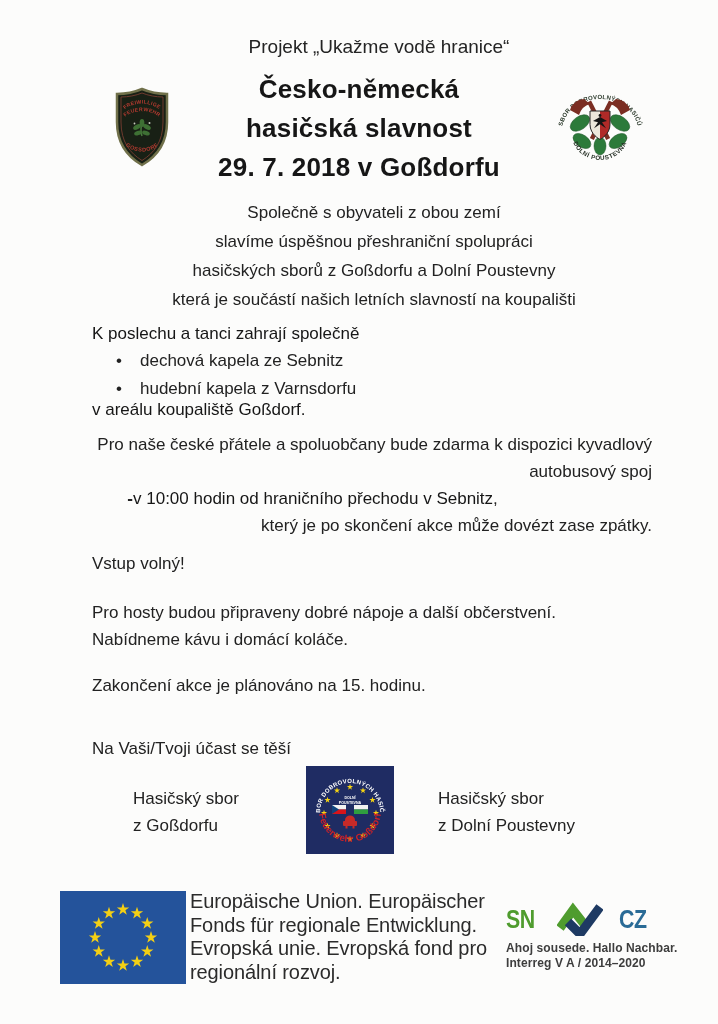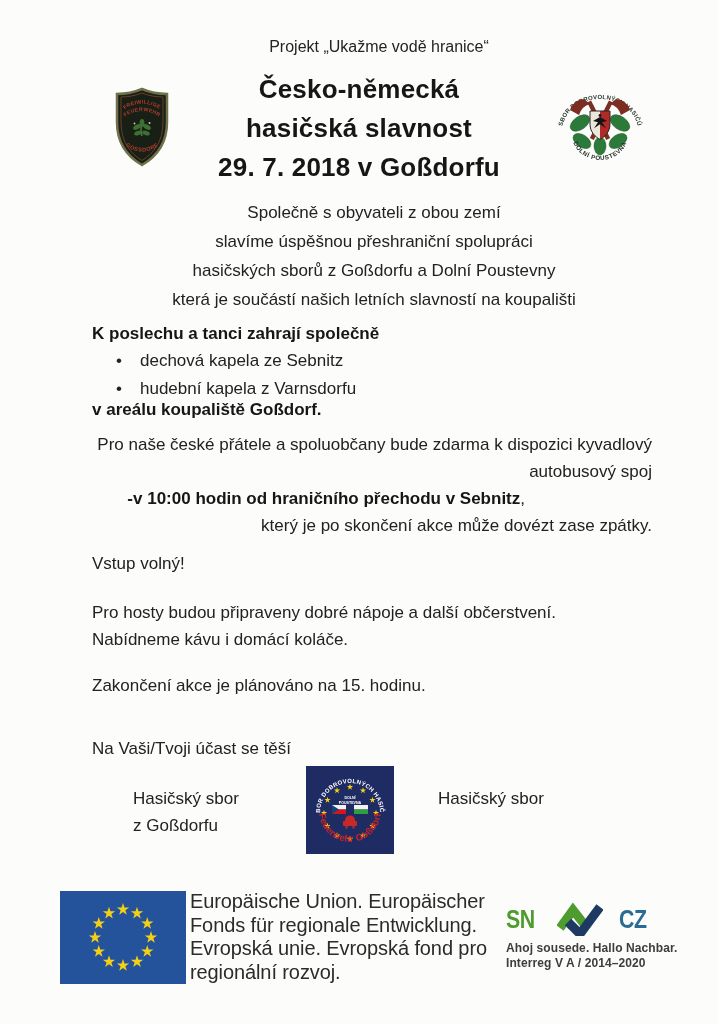--- a/index.html
+++ b/index.html
@@ -6,30 +6,30 @@
   html,body { background:#ffffff; }
   .page {
     position:relative; width:718px; height:1024px;
     background:#fcfcfb; overflow:hidden;
     font-family:"Liberation Sans", sans-serif;
     color:#1e1e1e;
   }
   .abs { position:absolute; }
 
   .project-line { top:33px; left:0; width:718px; text-align:center;
-    font-size:16px; line-height:28px; color:#242424;padding-left:40px; }
+    font-size:19px; line-height:28px; color:#242424;padding-left:40px; }
 
   .title-block { top:70px; left:0; width:718px; text-align:center;
     font-size:26px; font-weight:bold; line-height:39px; color:#161616; letter-spacing:0.2px; }
 
   .intro-block { top:198px; left:0; width:700px; text-align:center;
     font-size:17px; line-height:29px; color:#222;padding-left:48px; }
 
   .body-text { font-size:17px; line-height:27px; color:#222; }
-  .bold { font-weight:bold; color:#161616; }
+  .bold { font-weight:normal; color:#161616; }
 
   .program-head { left:92px; top:320px; line-height:27px; }
   .program-bullets { left:92px; top:347px; }
   .bullet-row { display:flex; line-height:28px; margin-left:24px; }
   .bullet-dot { width:24px; }
   .program-foot { left:92px; top:396px; line-height:27px; }
 
   .bus-block { left:92px; top:431px; width:560px;text-align:right; }
   .dash-row { display:flex; margin-left:27px; }
   .dash-glyph { width:14px; font-weight:bold; }
@@ -192,20 +192,21 @@
   </div>
 
   <div class="abs body-text closing-line">Na Vaši/Tvoji účast se těší</div>
 
   <div class="abs body-text sig-left">
     <div>Hasičský sbor</div>
     <div>z Goßdorfu</div>
   </div>
   <div class="abs body-text sig-right">
     <div>Hasičský sbor</div>
+    <div>z Dolní Poustevny</div>
   </div>
 
   <div class="abs sig-logo">
     <svg width="88" height="88" viewBox="0 0 88 88">
       <rect x="0" y="0" width="88" height="88" fill="#1f2c63"></rect>
       <defs>
         <path id="pb-top" d="M14,47 A30,30 0 0 1 74,47"></path>
         <path id="pb-bot" d="M13,45 A31,31 0 0 0 75,45"></path>
       </defs>
       <g fill="#f5d312">

